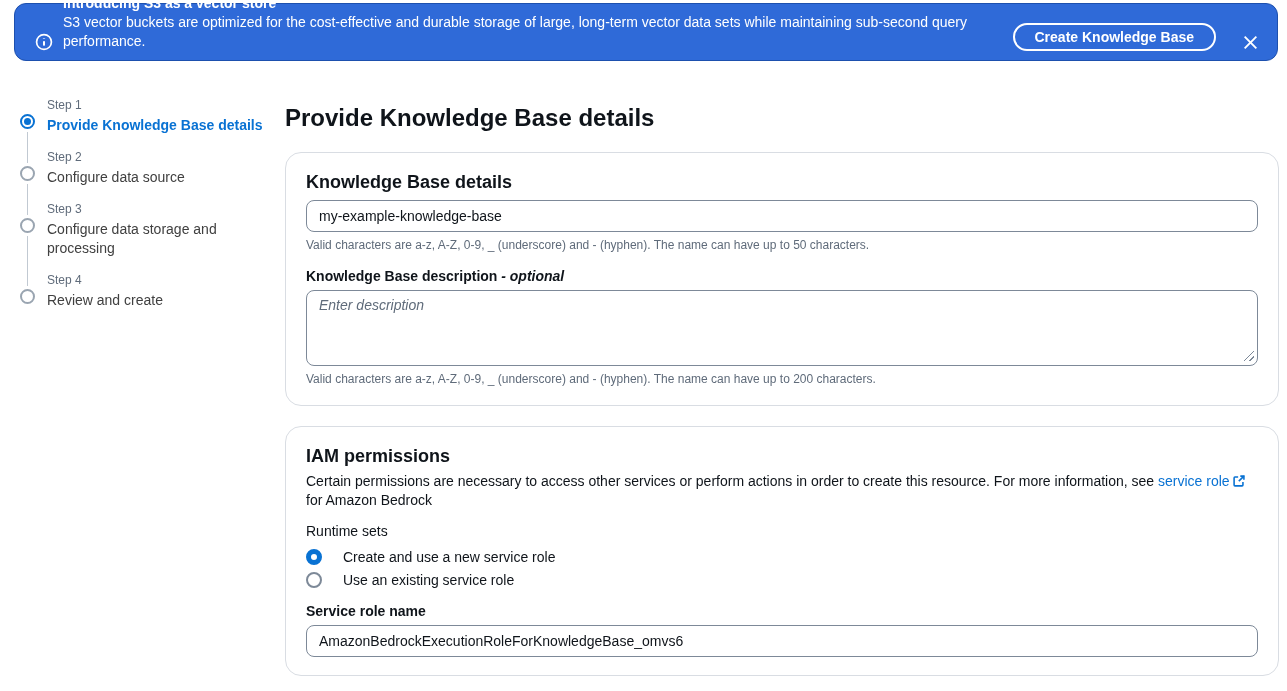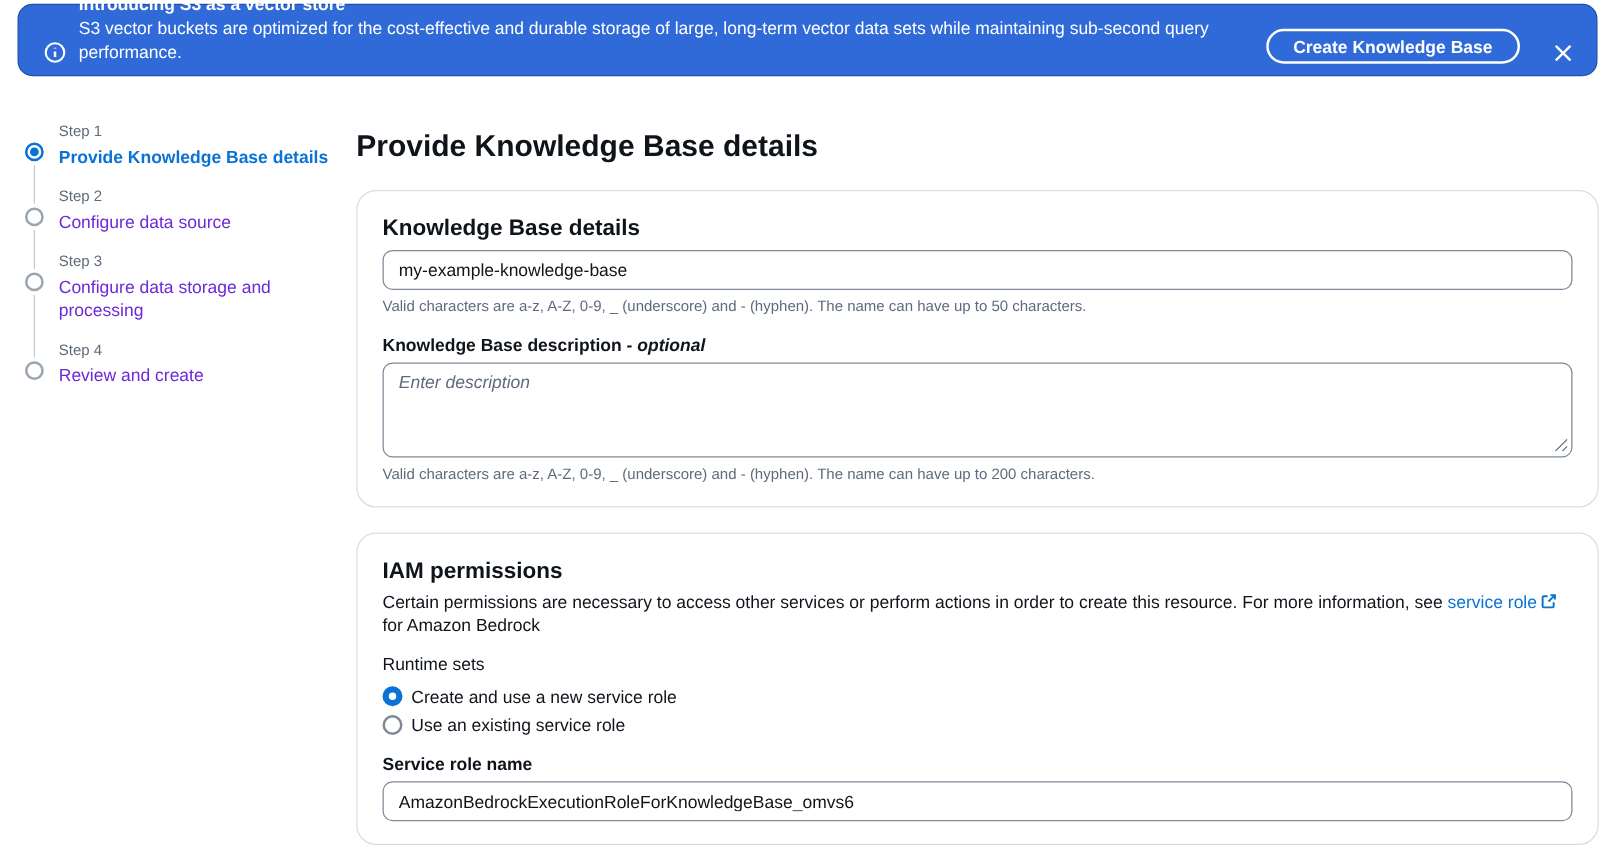--- a/index.html
+++ b/index.html
@@ -48,21 +48,21 @@
   .step-circle {
     position: absolute; left: 0; top: 17px;
     width: 15px; height: 15px; border-radius: 50%;
     border: 2px solid #9aa5b1; background: #fff;
     display: flex; align-items: center; justify-content: center;
     z-index: 1;
   }
   .step.active .step-circle { border-color: #0972d3; }
   .step.active .step-circle .dot { width: 7px; height: 7px; border-radius: 50%; background: #0972d3; }
   .step-label { font-size: 12px; line-height: 16px; color: #5f6b7a; margin-bottom: 3px; }
-  .step-title { font-size: 14px; line-height: 19px; color: #6d28d9; }
+  .step-title { font-size: 14px; line-height: 19px; color: #404040; }
   .step.active .step-title { color: #0972d3; font-weight: 700; }
   .step:not(:last-child)::after {
     content: ""; position: absolute; left: 7px;
     top: 35px; bottom: -28px; width: 1px; background: #c1c9d2;
   }
 
   
   .main { position: absolute; left: 285px; top: 96px; width: 994px; }
   h1 { font-size: 24px; font-weight: 700; margin: 8px 0 20px; color: #0f141a; }
 
@@ -97,21 +97,21 @@
     background: repeating-linear-gradient(135deg, #7d8998 0 1px, transparent 1px 4px);
     clip-path: polygon(100% 0, 100% 100%, 0 100%);
   }
 
   .para { font-size: 14px; line-height: 19px; margin-top: 4px; max-width: 948px; }
   .inline-link { color: #0972d3; text-decoration: none; cursor: pointer; }
   .inline-link svg { vertical-align: -2px; margin-left: 2px; }
   .plain-label { font-size: 14px; margin-top: 13px; color: #0f141a; }
 
   .radio-group { margin-top: 10px; }
-  .radio-row { display: flex; align-items: center; gap: 7px; font-size: 14px; margin-top: 7px; cursor: pointer; }
+  .radio-row { display: flex; align-items: center; gap: 21px; font-size: 14px; margin-top: 7px; cursor: pointer; }
   .radio-dot { width: 16px; height: 16px; border-radius: 50%; background: #fff; flex: 0 0 auto; }
   .radio-dot.selected { border: 5px solid #0972d3; }
   .radio-dot.unselected { border: 2px solid #7d8998; }
 </style>
 </head>
 <body>
 
 <div>
 
   <div class="banner">

